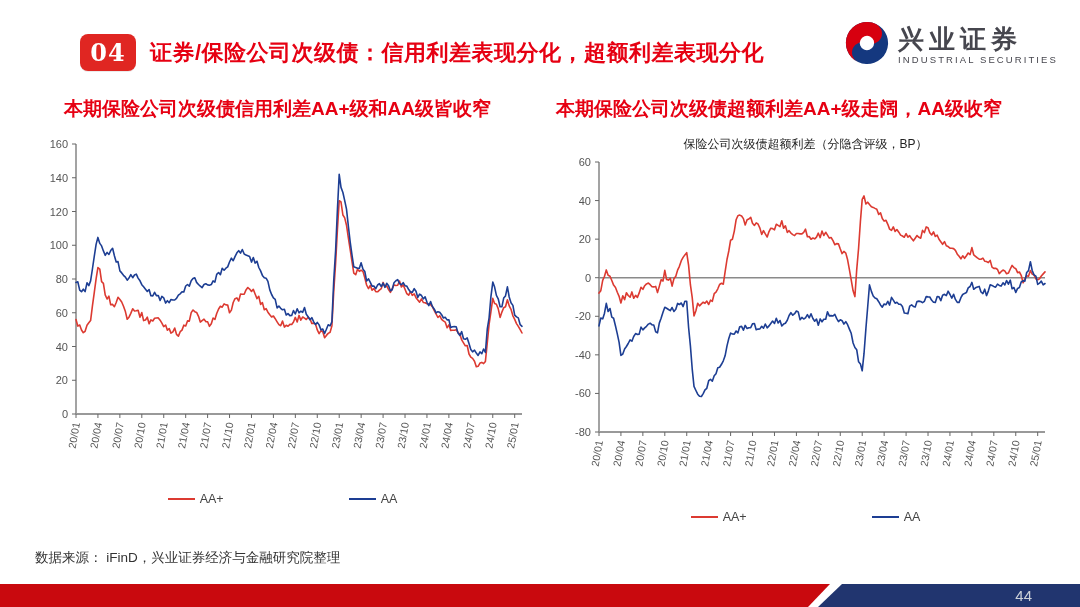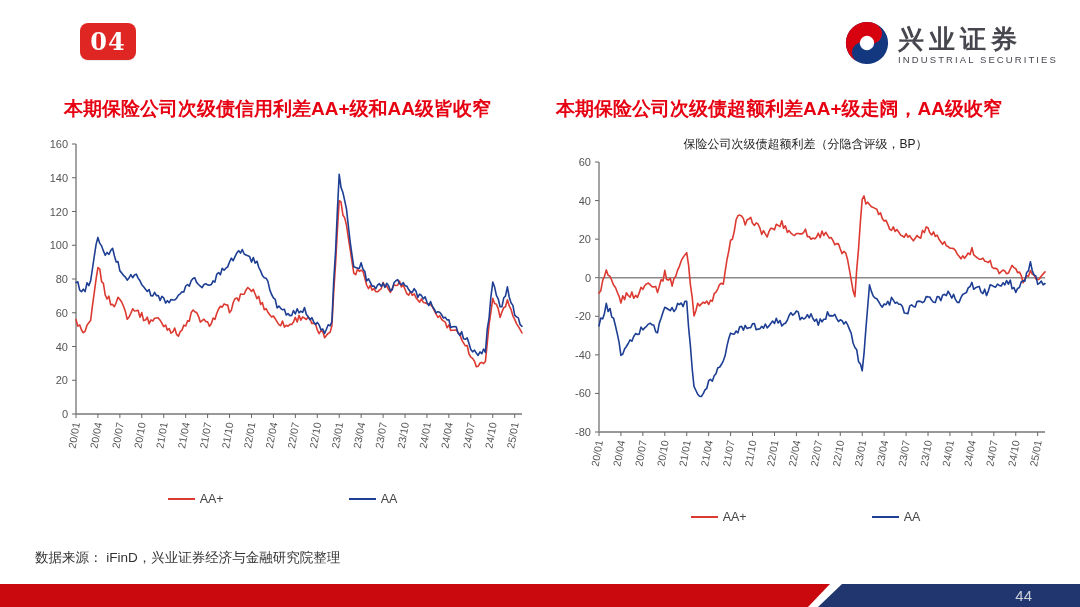--- a/index.html
+++ b/index.html
@@ -1,21 +1,21 @@
 <!DOCTYPE html>
 <html><head>
 <meta charset="utf-8">
 <style>
   * { margin:0; padding:0; box-sizing:border-box; }
   html,body { width:1080px; height:607px; }
   body {
     position:relative; background:#ffffff; overflow:hidden;
     font-family:"Liberation Sans","DejaVu Sans",sans-serif;
   }
-  .header { position:absolute; top:23px; left:80px; display:flex; align-items:center; }
+  .header { position:absolute; top:34px; left:80px; display:flex; align-items:center; }
   .badge {
     width:56px; height:37px; background:#e02622; border-radius:8px;
     color:#ffffff; font-family:"DejaVu Serif",serif; font-weight:bold; font-size:24px;
     display:flex; align-items:center; justify-content:center; letter-spacing:1px;
     box-shadow:0 1px 0 rgba(0,0,0,.08);
   }
   .slide-title { margin-left:14px; color:#e60012; font-size:22px; font-weight:bold; letter-spacing:.5px; }
   .logo { position:absolute; top:20px; right:22px; display:flex; align-items:center; }
   .logo-txt { margin-left:8px; }
   .logo-cn { font-size:26px; font-weight:bold; color:#46464e; letter-spacing:5px; line-height:28px; }
@@ -45,20 +45,21 @@
     clip-path:polygon(24px 0, 100% 0, 100% 100%, 0 100%);
     text-align:right; padding-right:48px;
   }
   .page-num { font-size:15px; color:#ccd1d9; line-height:23px; }
 </style>
 </head>
 <body>
 
 <div class="header">
   <div class="badge">04</div>
+  <div class="slide-title">证券/保险公司次级债：信用利差表现分化，超额利差表现分化</div>
 </div>
 
 <div class="logo">
   <span>
     <svg width="46" height="46" viewBox="0 0 48 48">
       <g transform="rotate(25 24 24)">
         <circle cx="24" cy="24" r="22" fill="#14387f"></circle>
         <path d="M24,2 A22,22 0 0,0 24,46 A11,11 0 0,1 24,24 A11,11 0 0,0 24,2 Z" fill="#d7000f"></path>
         <circle cx="24" cy="24" r="7.5" fill="#ffffff"></circle>
       </g>

